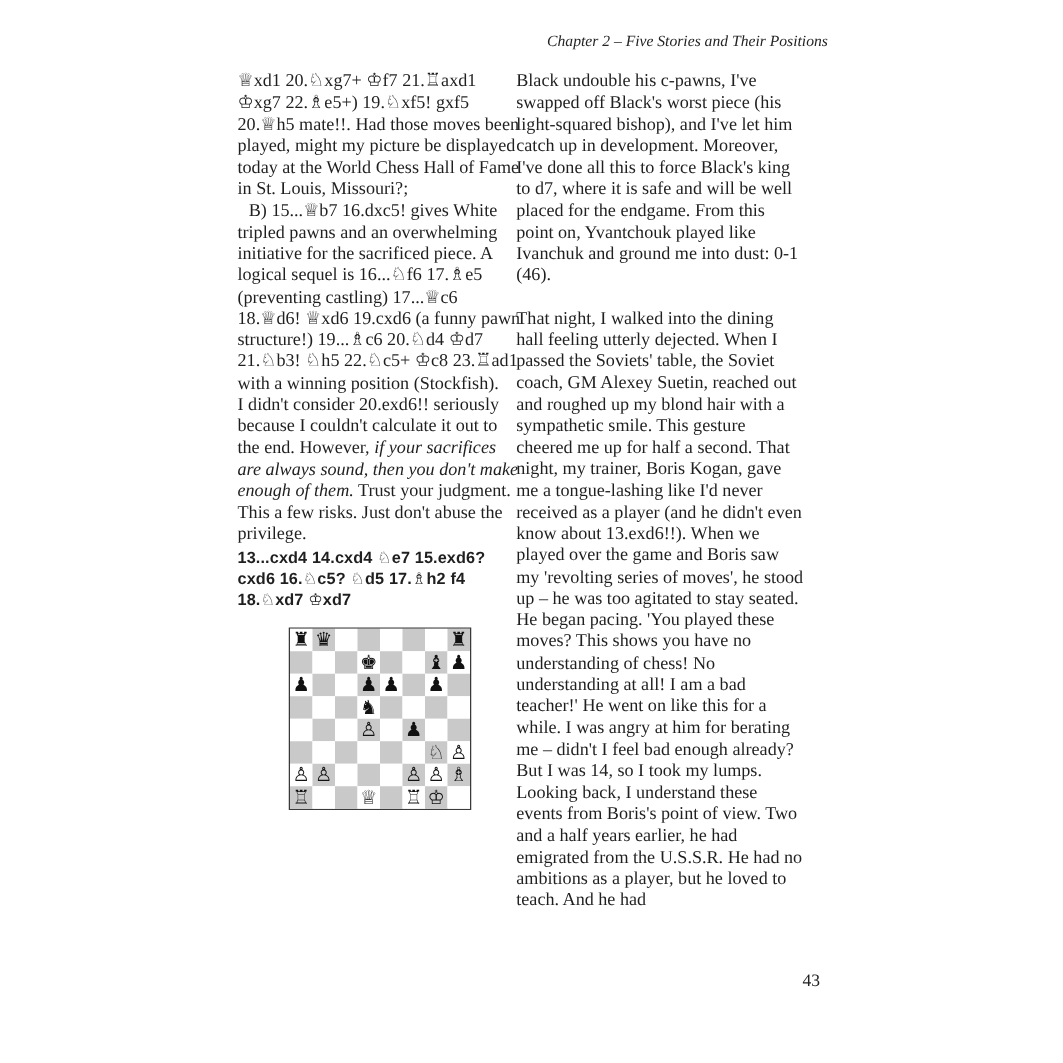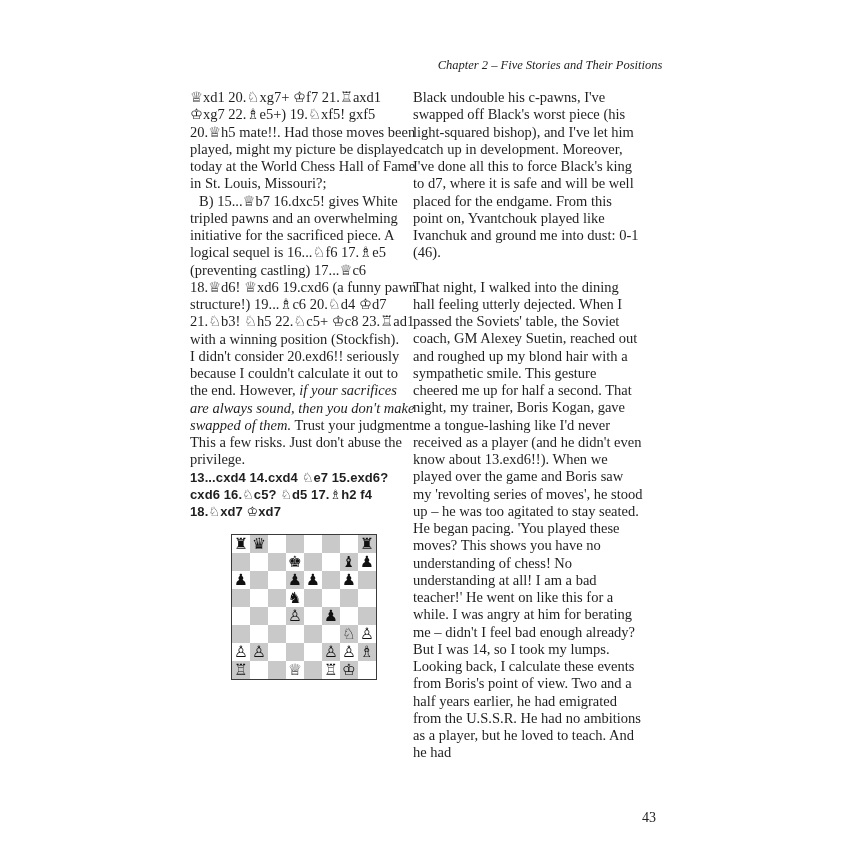--- a/index.html
+++ b/index.html
@@ -4,21 +4,21 @@
 <style>
   html,body{margin:0;padding:0;}
   body{
     width:850px;height:850px;
     background:#ffffff;
     font-family:"Liberation Serif","DejaVu Serif",serif;
     color:#1f1f1f;
     position:relative;
     overflow:hidden;
   }
-  .page{position:absolute;inset:0;margin-top:32px;}
+  .page{position:absolute;inset:0;}
   .chapter-header{
     position:absolute;top:26px;left:420px;width:260px;
     text-align:center;
     font-style:italic;
     font-size:12.5px;
     color:#232323;
     font-family:"Liberation Serif","DejaVu Serif",serif;
   }
   .col{
     position:absolute;top:57px;
@@ -67,21 +67,21 @@
 </head>
 <body>
 
 <div class="page">
 
   <div class="chapter-header">Chapter 2 – Five Stories and Their Positions</div>
 
   <div class="col col-left">
     <p>♕xd1 20.♘xg7+ ♔f7 21.♖axd1 ♔xg7 22.♗e5+) 19.♘xf5! gxf5 20.♕h5 mate!!. Had those moves been played, might my picture be displayed today at the World Chess Hall of Fame in St. Louis, Missouri?;</p>
     <p class="indent-first">B)  15...♕b7 16.dxc5! gives White tripled pawns and an overwhelming initiative for the sacrificed piece. A logical sequel is 16...♘f6 17.♗e5 (preventing castling) 17...♕c6 18.♕d6! ♕xd6 19.cxd6 (a funny pawn structure!) 19...♗c6 20.♘d4 ♔d7 21.♘b3! ♘h5 22.♘c5+ ♔c8 23.♖ad1 with a winning position (Stockfish).</p>
-    <p><span>I didn't consider 20.exd6!! seriously because I couldn't calculate it out to the end. However, </span><span class="it">if your sacrifices are always sound, then you don't make swapped of them.</span><span> Trust your judgment. This a few risks. Just don't abuse the privilege.</span></p>
+    <p><span>I didn't consider 20.exd6!! seriously because I couldn't calculate it out to the end. However, </span><span class="it">if your sacrifices are always sound, then you don't make enough of them.</span><span> Trust your judgment. This a few risks. Just don't abuse the privilege.</span></p>
     <p class="moves">13...cxd4 14.cxd4 ♘e7 15.exd6? cxd6 16.♘c5? ♘d5 17.♗h2 f4 18.♘xd7 ♔xd7</p>
 
     <div class="diagram-wrap">
       <div class="board">
           <div class="sq light" style="background: rgb(255, 255, 255);">♜</div>
           <div class="sq dark" style="background: rgb(201, 201, 201);">♛</div>
           <div class="sq light" style="background: rgb(255, 255, 255);"></div>
           <div class="sq dark" style="background: rgb(201, 201, 201);"></div>
           <div class="sq light" style="background: rgb(255, 255, 255);"></div>
           <div class="sq dark" style="background: rgb(201, 201, 201);"></div>
@@ -144,18 +144,18 @@
           <div class="sq dark" style="background: rgb(201, 201, 201);">♔</div>
           <div class="sq light" style="background: rgb(255, 255, 255);"></div>
         </div>
     </div>
 
   </div>
 
   <div class="col col-right">
     <p>Black undouble his c-pawns, I've swapped off Black's worst piece (his light-squared bishop), and I've let him catch up in development. Moreover, I've done all this to force Black's king to d7, where it is safe and will be well placed for the endgame. From this point on, Yvantchouk played like Ivanchuk and ground me into dust: 0-1 (46).</p>
     <p class="gap-before">That night, I walked into the dining hall feeling utterly dejected. When I passed the Soviets' table, the Soviet coach, GM Alexey Suetin, reached out and roughed up my blond hair with a sympathetic smile. This gesture cheered me up for half a second. That night, my trainer, Boris Kogan, gave me a tongue-lashing like I'd never received as a player (and he didn't even know about 13.exd6!!). When we played over the game and Boris saw my 'revolting series of moves', he stood up – he was too agitated to stay seated. He began pacing. 'You played these moves? This shows you have no understanding of chess! No understanding at all! I am a bad teacher!' He went on like this for a while. I was angry at him for berating me – didn't I feel bad enough already? But I was 14, so I took my lumps.</p>
-    <p>Looking back, I calculate these events from Boris's point of view. Two and a half years earlier, he had emigrated from the U.S.S.R. He had no ambitions as a player, but he loved to teach. And he had</p>
+    <p>Looking back, I understand these events from Boris's point of view. Two and a half years earlier, he had emigrated from the U.S.S.R. He had no ambitions as a player, but he loved to teach. And he had</p>
   </div>
 
   <div class="page-number">43</div>
 
 </div>
 
 </body></html>

